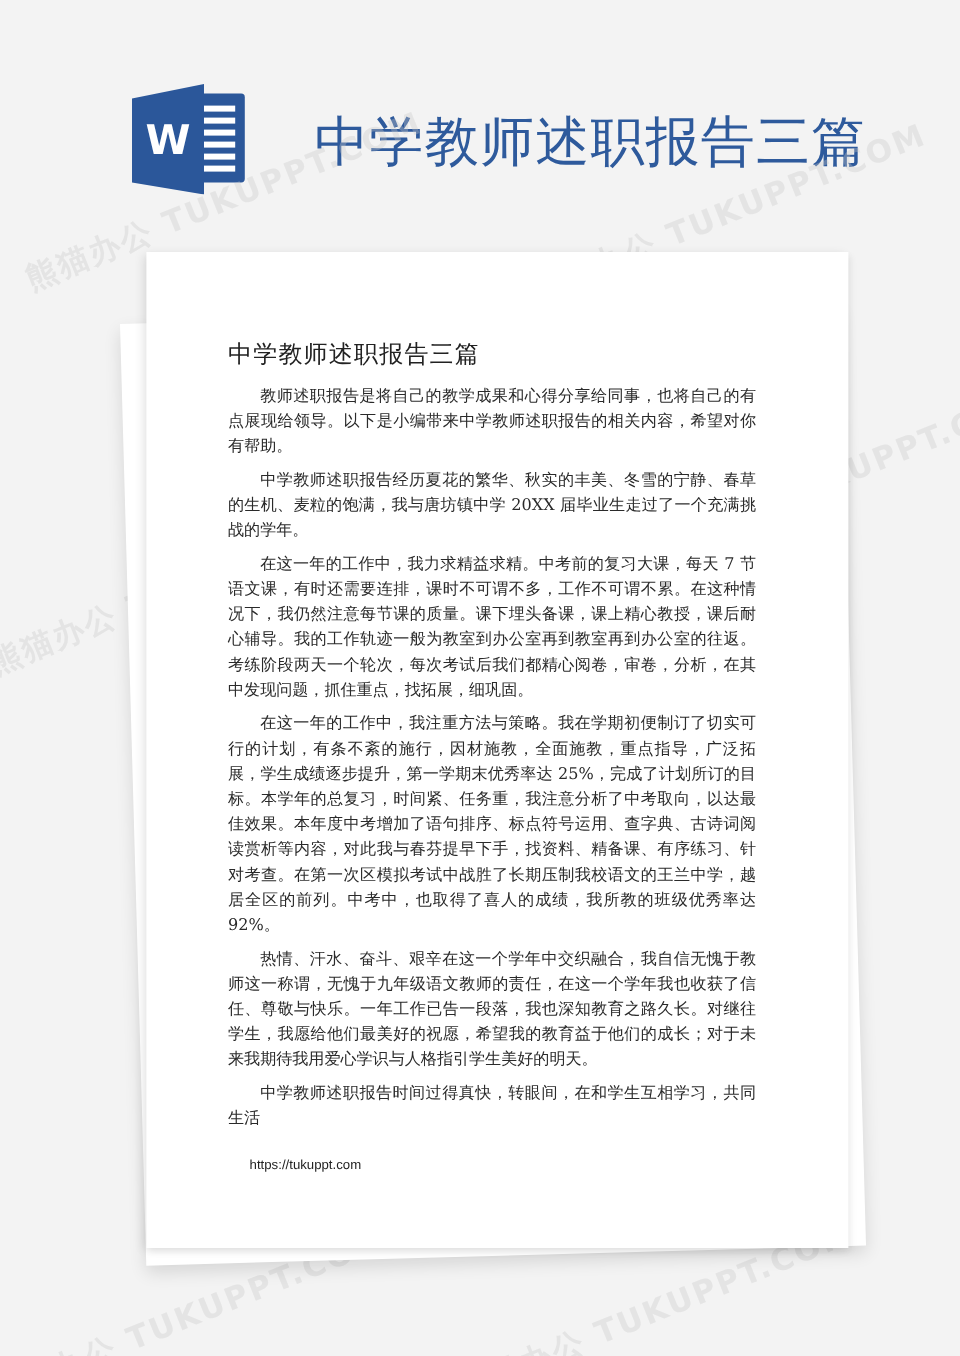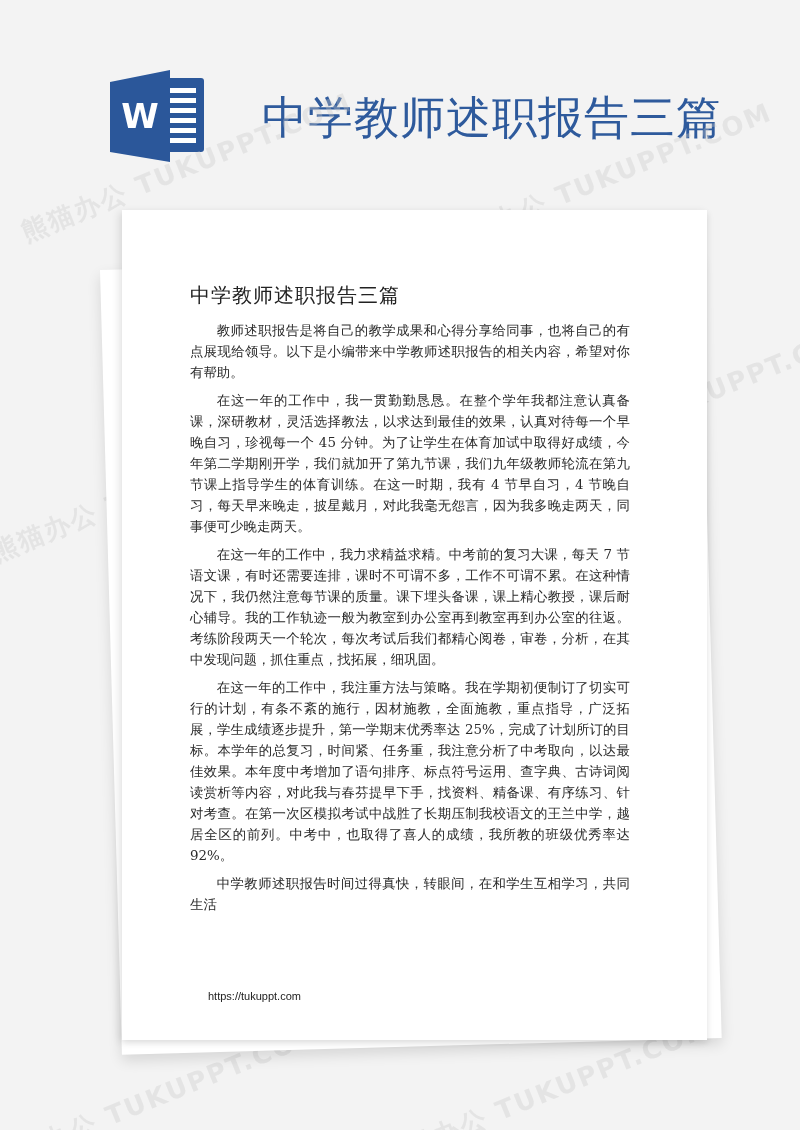--- a/index.html
+++ b/index.html
@@ -43,21 +43,21 @@
     position:absolute; left:68px; top:72px;
     font-size:20px; color:#222; letter-spacing:1px; white-space:nowrap;
   }
   .doc-body {
     position:absolute; left:68px; top:110px; width:452px;
     font-size:13.4px; line-height:21px; color:#2a2a2a;
     text-align:justify;
   }
   .doc-body p { margin:0 12px 7px 0; text-indent:2em; }
   .footer-url {
-    position:absolute; left:68px; top:780px;
+    position:absolute; left:68px; top:755px;
     font-family:"Liberation Sans", sans-serif; font-size:11px; color:#222;padding-left:18px;
   }
 </style>
 </head>
 <body>
 
 <div class="header">
   <div class="word-icon">
     <svg width="100" height="92" viewBox="0 0 100 92">
       <rect x="36" y="8" width="60" height="74" rx="3" fill="#2b579a"></rect>
@@ -82,19 +82,20 @@
 <div class="watermark" style="left:520px;top:380px;">熊猫办公 TUKUPPT.COM</div>
 <div class="watermark" style="left:-20px;top:1080px;">熊猫办公 TUKUPPT.COM</div>
 <div class="watermark" style="left:370px;top:1075px;">熊猫办公 TUKUPPT.COM</div>
 
 <div class="page-back"></div>
 
 <div class="page-front">
   <div class="doc-title">中学教师述职报告三篇</div>
   <div class="doc-body">
     <p>教师述职报告是将自己的教学成果和心得分享给同事，也将自己的有点展现给领导。以下是小编带来中学教师述职报告的相关内容，希望对你有帮助。</p>
-    <p>在这一年的工作中，我一贯勤勤恳恳。在整个学年我都注意认真备课，深研教材，灵活选择教法，以求达到最佳的效果，认真对待每一个早晚自习，珍视每一个 45 分钟。为了让学生在体育加试中取得好成绩，今年第二学期刚开学，我们就加开了第九节课，我们九年级教师轮流在第九节课上指导学生的体育训练。在这一时期，我有 4 节早自习，4 节晚自习，每天早来晚走，披星戴月，对此我毫无怨言，因为我多晚走两天，同事便可少晚走两天。</p>
+    <p>中学教师述职报告经历夏花的繁华、秋实的丰美、冬雪的宁静、春草的生机、麦粒的饱满，我与唐坊镇中学 20XX 届毕业生走过了一个充满挑战的学年。</p>
     <p>在这一年的工作中，我力求精益求精。中考前的复习大课，每天 7 节语文课，有时还需要连排，课时不可谓不多，工作不可谓不累。在这种情况下，我仍然注意每节课的质量。课下埋头备课，课上精心教授，课后耐心辅导。我的工作轨迹一般为教室到办公室再到教室再到办公室的往返。考练阶段两天一个轮次，每次考试后我们都精心阅卷，审卷，分析，在其中发现问题，抓住重点，找拓展，细巩固。</p>
     <p>在这一年的工作中，我注重方法与策略。我在学期初便制订了切实可行的计划，有条不紊的施行，因材施教，全面施教，重点指导，广泛拓展，学生成绩逐步提升，第一学期末优秀率达 25%，完成了计划所订的目标。本学年的总复习，时间紧、任务重，我注意分析了中考取向，以达最佳效果。本年度中考增加了语句排序、标点符号运用、查字典、古诗词阅读赏析等内容，对此我与春芬提早下手，找资料、精备课、有序练习、针对考查。在第一次区模拟考试中战胜了长期压制我校语文的王兰中学，越居全区的前列。中考中，也取得了喜人的成绩，我所教的班级优秀率达 92%。</p>
+    <p>热情、汗水、奋斗、艰辛在这一个学年中交织融合，我自信无愧于教师这一称谓，无愧于九年级语文教师的责任，在这一个学年我也收获了信任、尊敬与快乐。一年工作已告一段落，我也深知教育之路久长。对继往学生，我愿给他们最美好的祝愿，希望我的教育益于他们的成长；对于未来我期待我用爱心学识与人格指引学生美好的明天。</p>
     <p>中学教师述职报告时间过得真快，转眼间，在和学生互相学习，共同生活</p>
   </div>
   <div class="footer-url">https://tukuppt.com</div>
 </div>
 
 </body></html>

